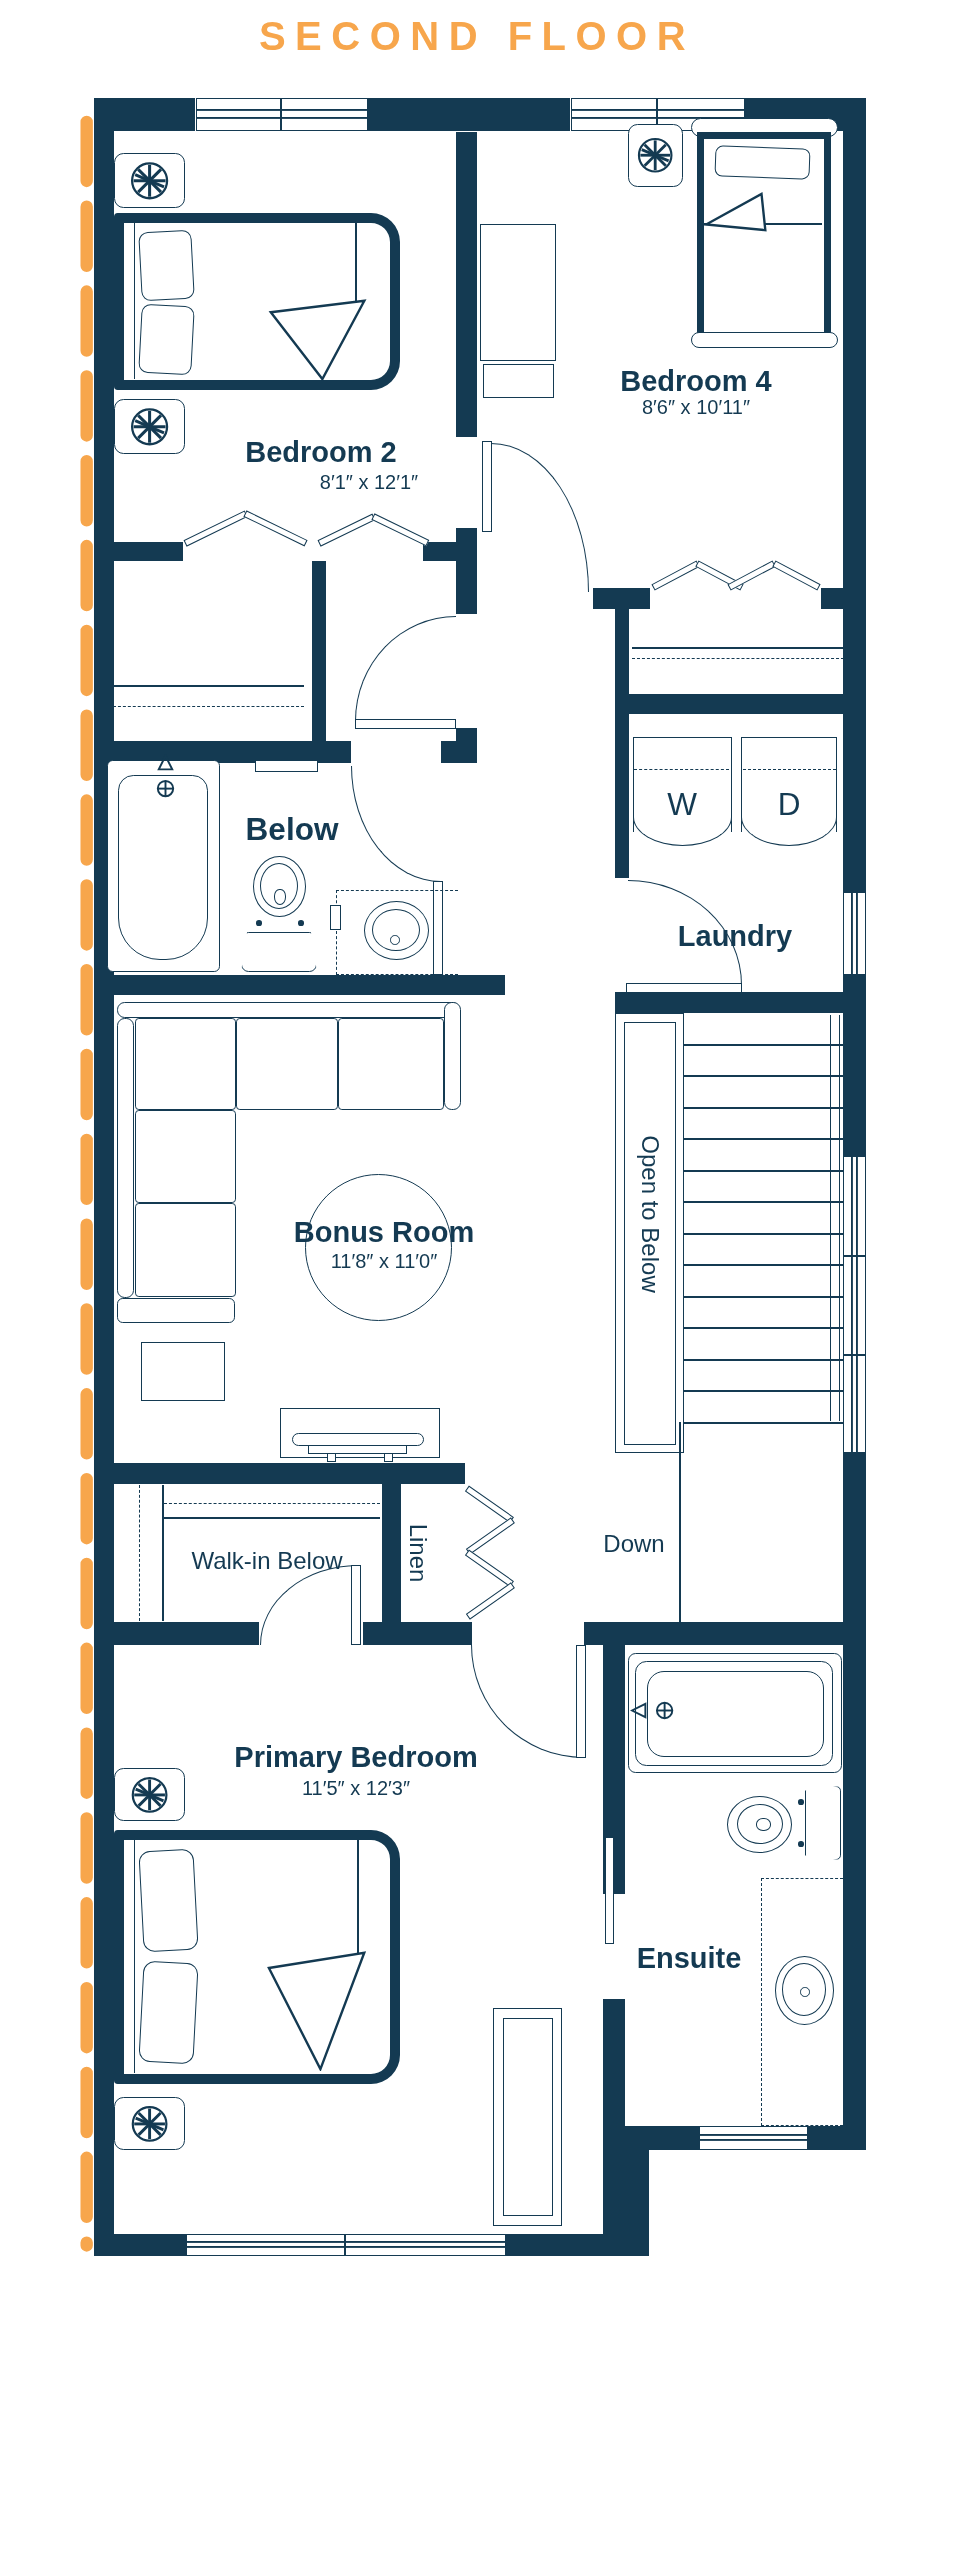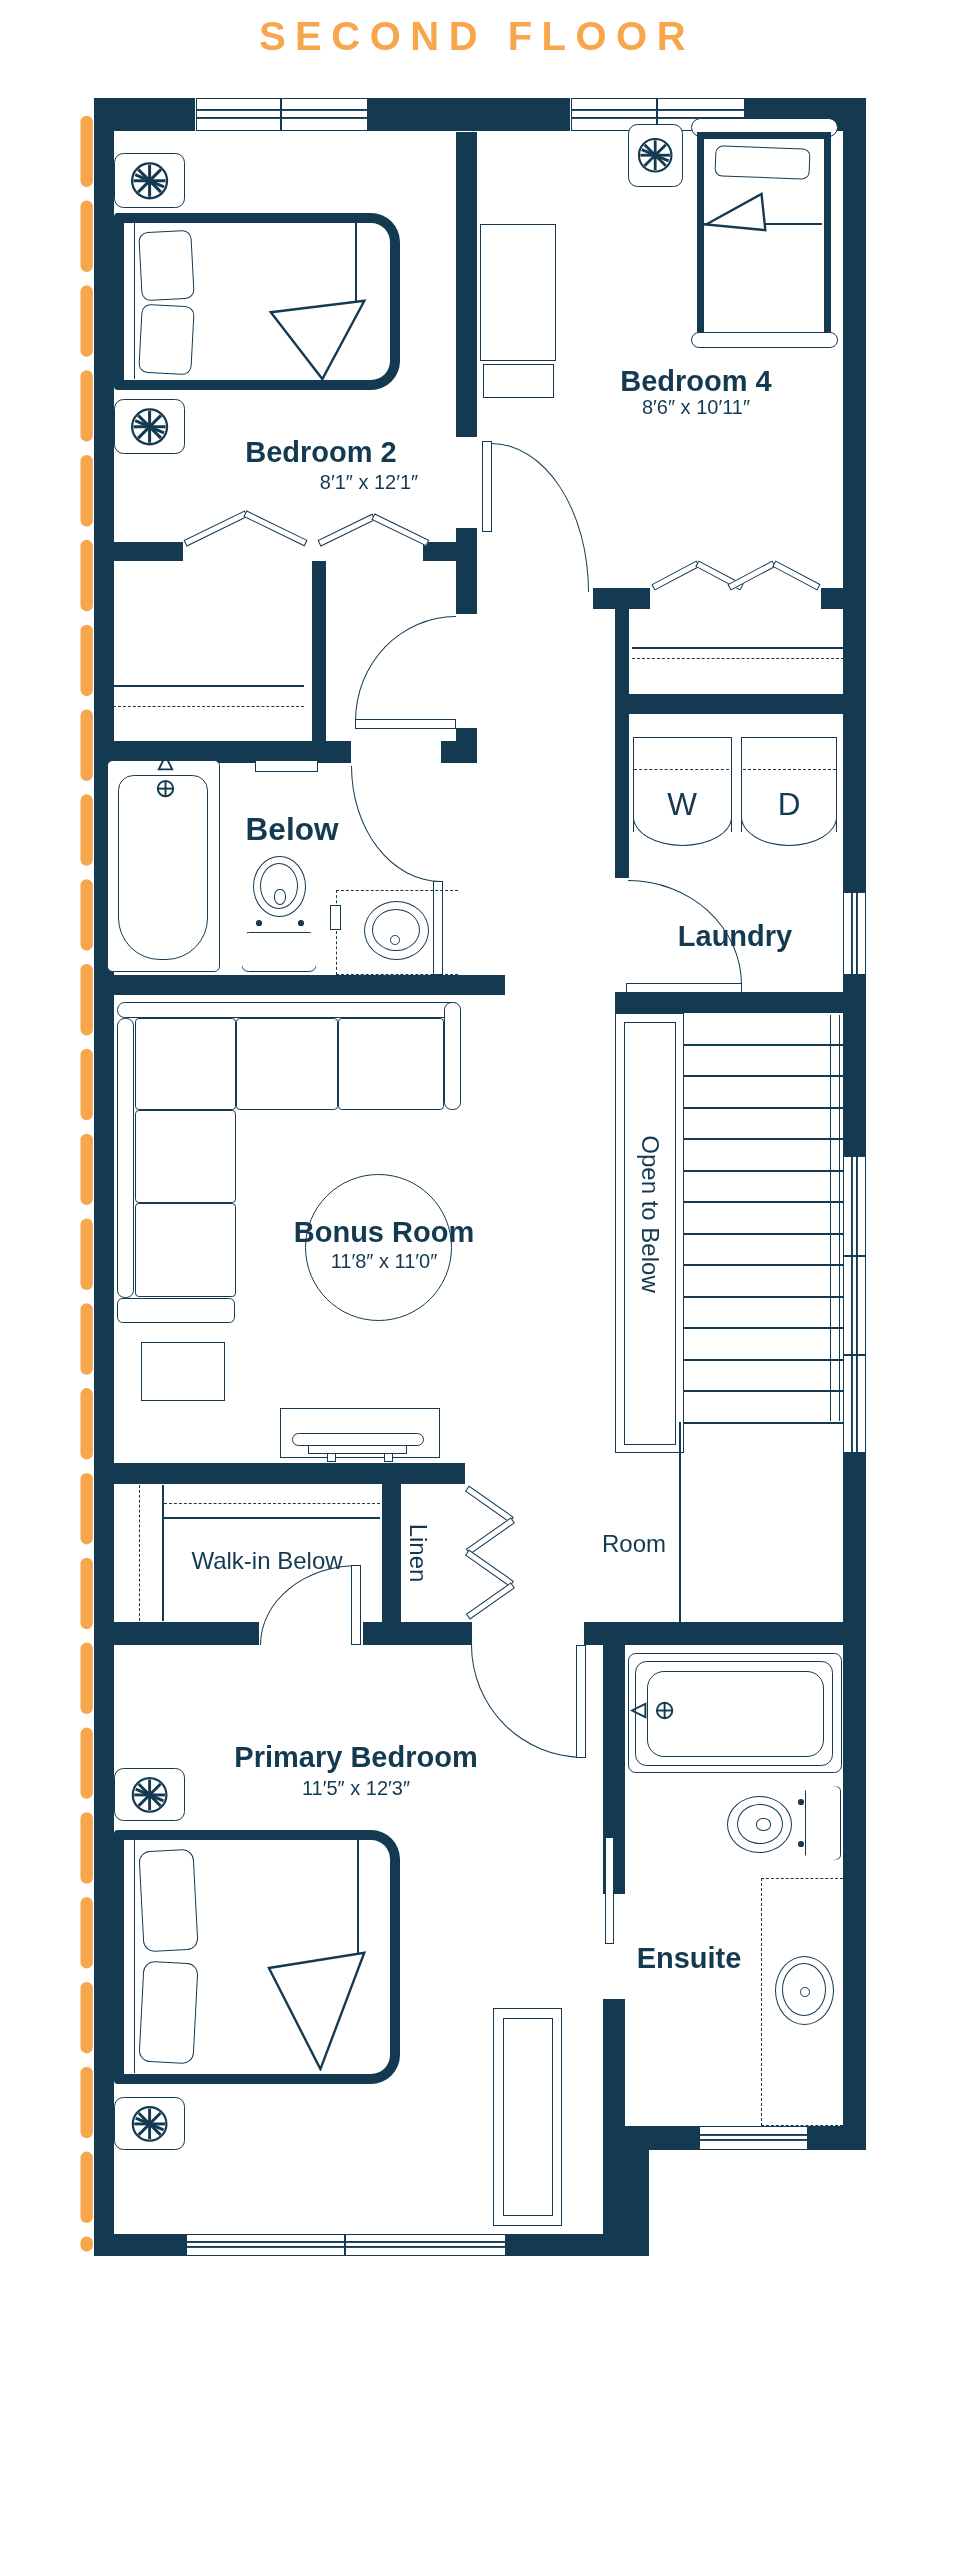--- a/index.html
+++ b/index.html
@@ -290,21 +290,21 @@
   <div class="thin" style="left:305px;top:1174px;width:147px;height:147px;border-radius:50%;"></div>
   <div class="room-label" style="left:384px;top:1232px;">Bonus Room</div>
   <div class="room-dim" style="left:384px;top:1261px;">11′8″ x 11′0″</div>
   <div class="thin" style="left:280px;top:1408px;width:160px;height:50px;"></div>
   <div class="thin" style="left:292px;top:1433px;width:132px;height:13.4px;border-radius:6.7px;"></div>
   <div class="thin" style="left:308px;top:1445px;width:99px;height:8.6px;"></div>
   <div class="thin" style="left:327px;top:1453px;width:8.6px;height:8.6px;"></div>
   <div class="thin" style="left:384px;top:1453px;width:8.6px;height:8.6px;"></div>
 
   <div class="small-label rot90" style="left:650px;top:1214px;">Open to Below</div>
-  <div class="small-label" style="left:634px;top:1544px;">Room</div>
+  <div class="small-label" style="left:634px;top:1544px;">Down</div>
 
   <div class="small-label" style="left:267px;top:1561px;">Walk-in Below</div>
   <div class="small-label rot90" style="left:418px;top:1553px;">Linen</div>
 
   <div class="room-label" style="left:356px;top:1757px;">Primary Bedroom</div>
   <div class="room-dim" style="left:356px;top:1788px;">11′5″ x 12′3″</div>
   <div class="fan" style="left:114px;top:1768px;width:71px;height:53px;">
     <svg viewBox="0 0 60 60">
         <circle cx="30" cy="30" r="23" fill="none" stroke="currentColor" stroke-width="3"></circle>
         <g stroke="currentColor" stroke-width="4">

